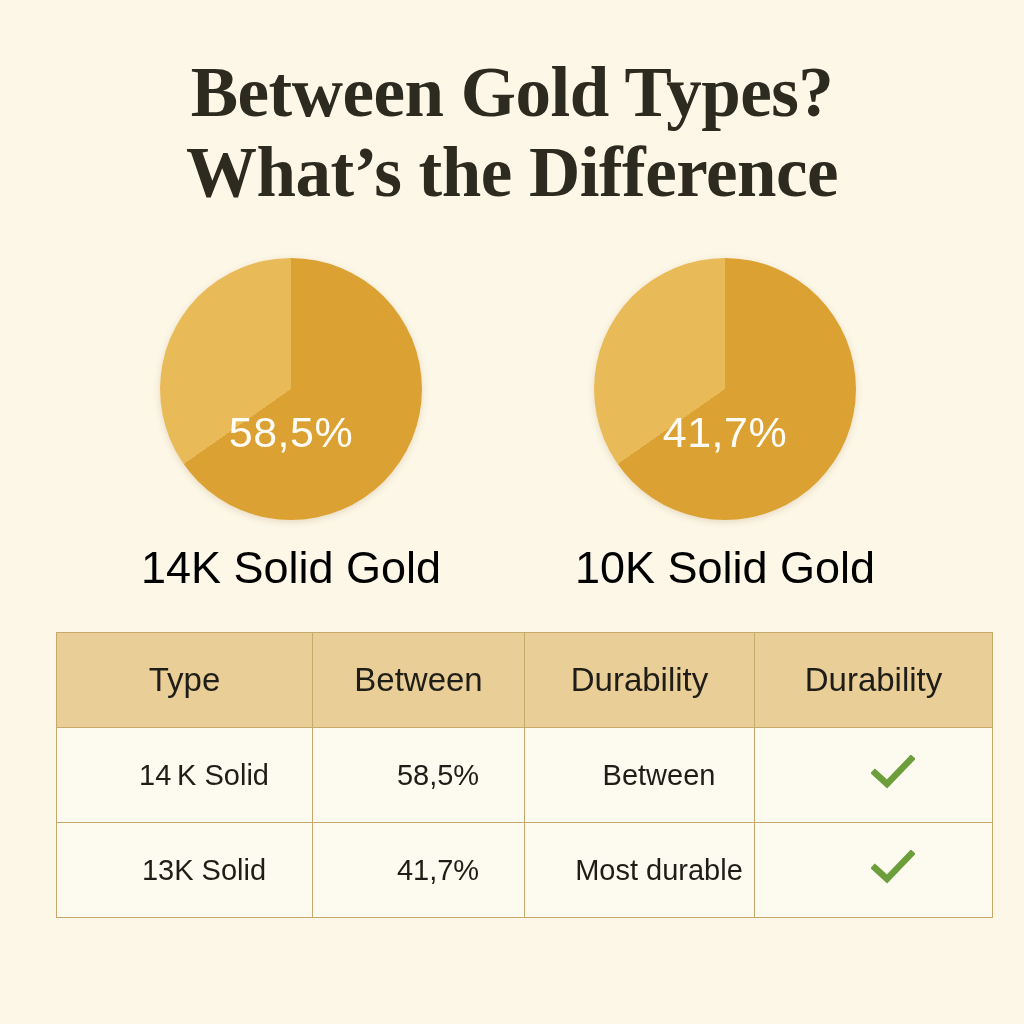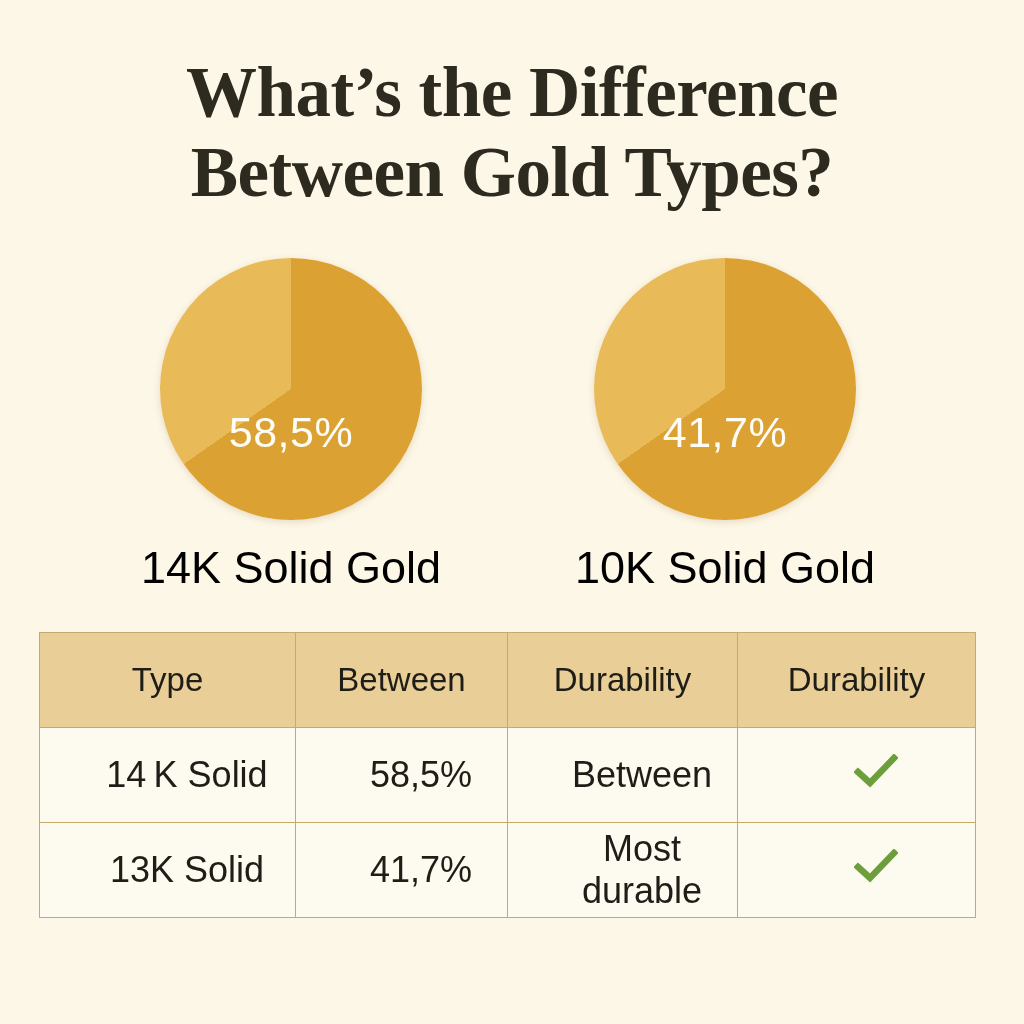--- a/index.html
+++ b/index.html
@@ -90,21 +90,21 @@
     text-align: center;
     font-size: 45px;
     color: #000000;
     font-family: "Liberation Sans", sans-serif;
     white-space: nowrap;
   }
 
   
   .table-wrap {
     position: absolute;
-    left: 39px;
+    left: 56px;
     top: 632px;
     width: 936px;
   }
   table.compare {
     border-collapse: collapse;
     width: 936px;
     table-layout: fixed;
   }
   table.compare th,
   table.compare td {
@@ -115,21 +115,21 @@
     font-family: "Liberation Sans", sans-serif;
   }
   table.compare th {
     background: #E9CF97;
     height: 92px;
     font-size: 33px;
   }
   table.compare td {
     background: #FDFAF0;
     height: 92px;
-    font-size: 36px;
+    font-size: 29px;
     padding-left: 40px;
   }
   .col-type      { width: 256px; }
   .col-purity    { width: 212px; }
   .col-durability{ width: 230px; }
   .col-waterproof{ width: 238px; }
 
   .check-icon {
     display: inline-block;
     line-height: 1;
@@ -137,22 +137,22 @@
     color: #6C9E3B;
   }
   .check-icon svg { display: block; }
 </style>
 </head>
 <body>
 
 <div class="infographic">
 
   <div class="title-block">
+    <div class="title-line">Between Gold Types?</div>
     <div class="title-line">What’s the Difference</div>
-    <div class="title-line">Between Gold Types?</div>
   </div>
 
   <div class="charts-row">
 
     <div class="chart-unit left">
       <div class="pie-wrap">
         <div class="pie" id="pie-left" style="background: conic-gradient(rgb(219, 161, 50) 0deg, rgb(219, 161, 50) 235deg, rgb(233, 186, 88) 235deg, rgb(233, 186, 88) 360deg);"></div>
         <div class="pie-label">58,5%</div>
       </div>
       <div class="chart-caption">14K Solid Gold</div>

